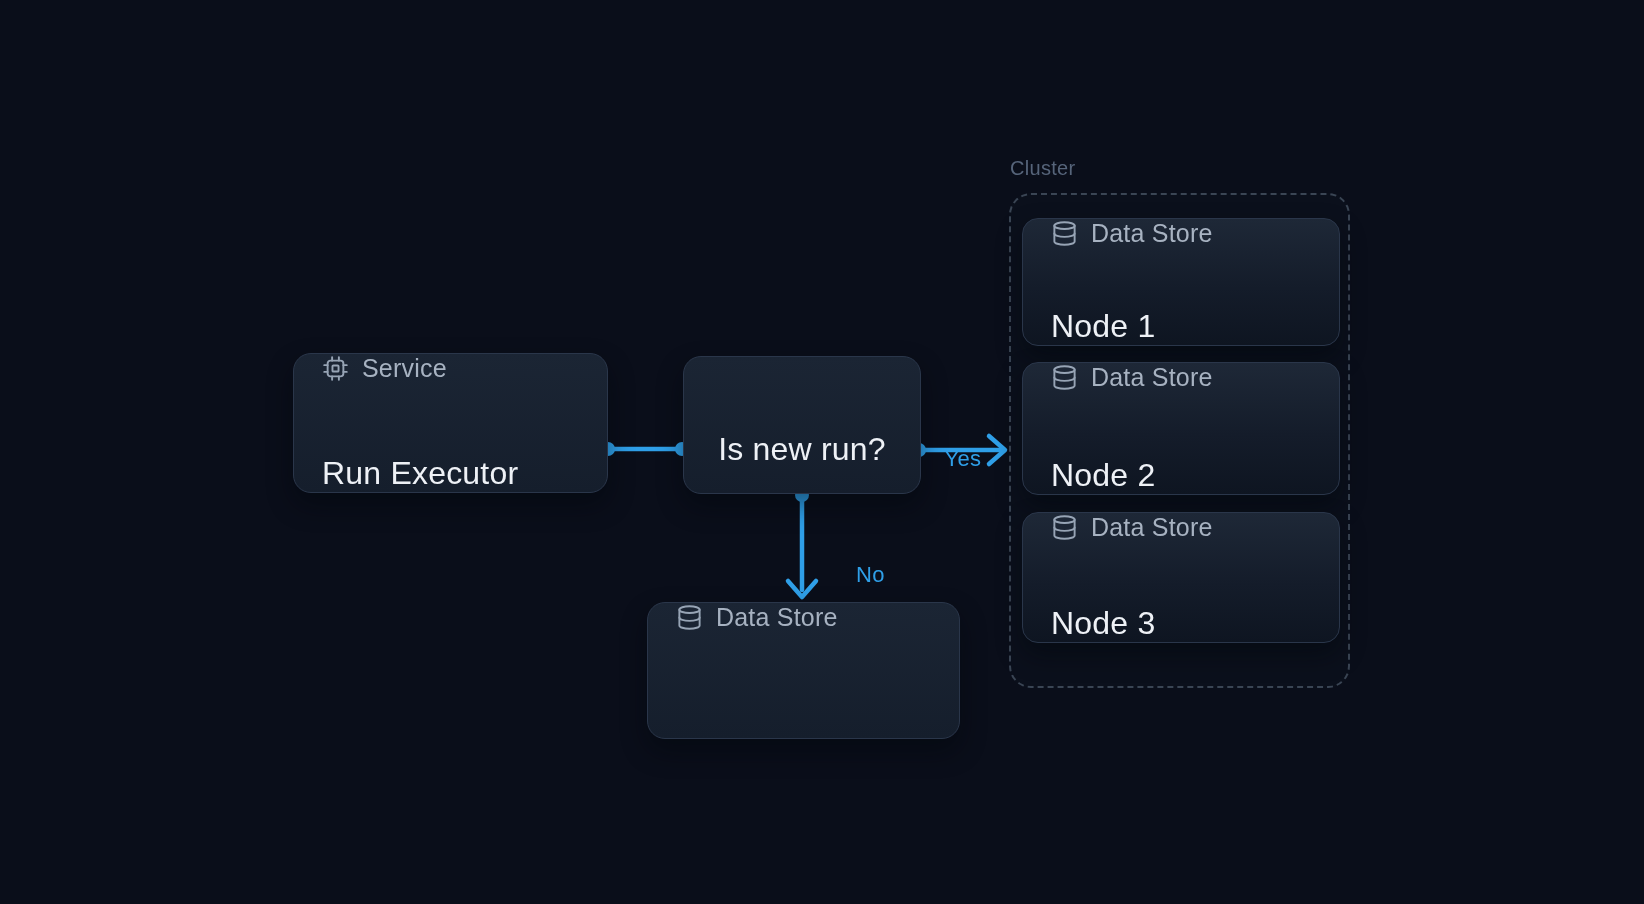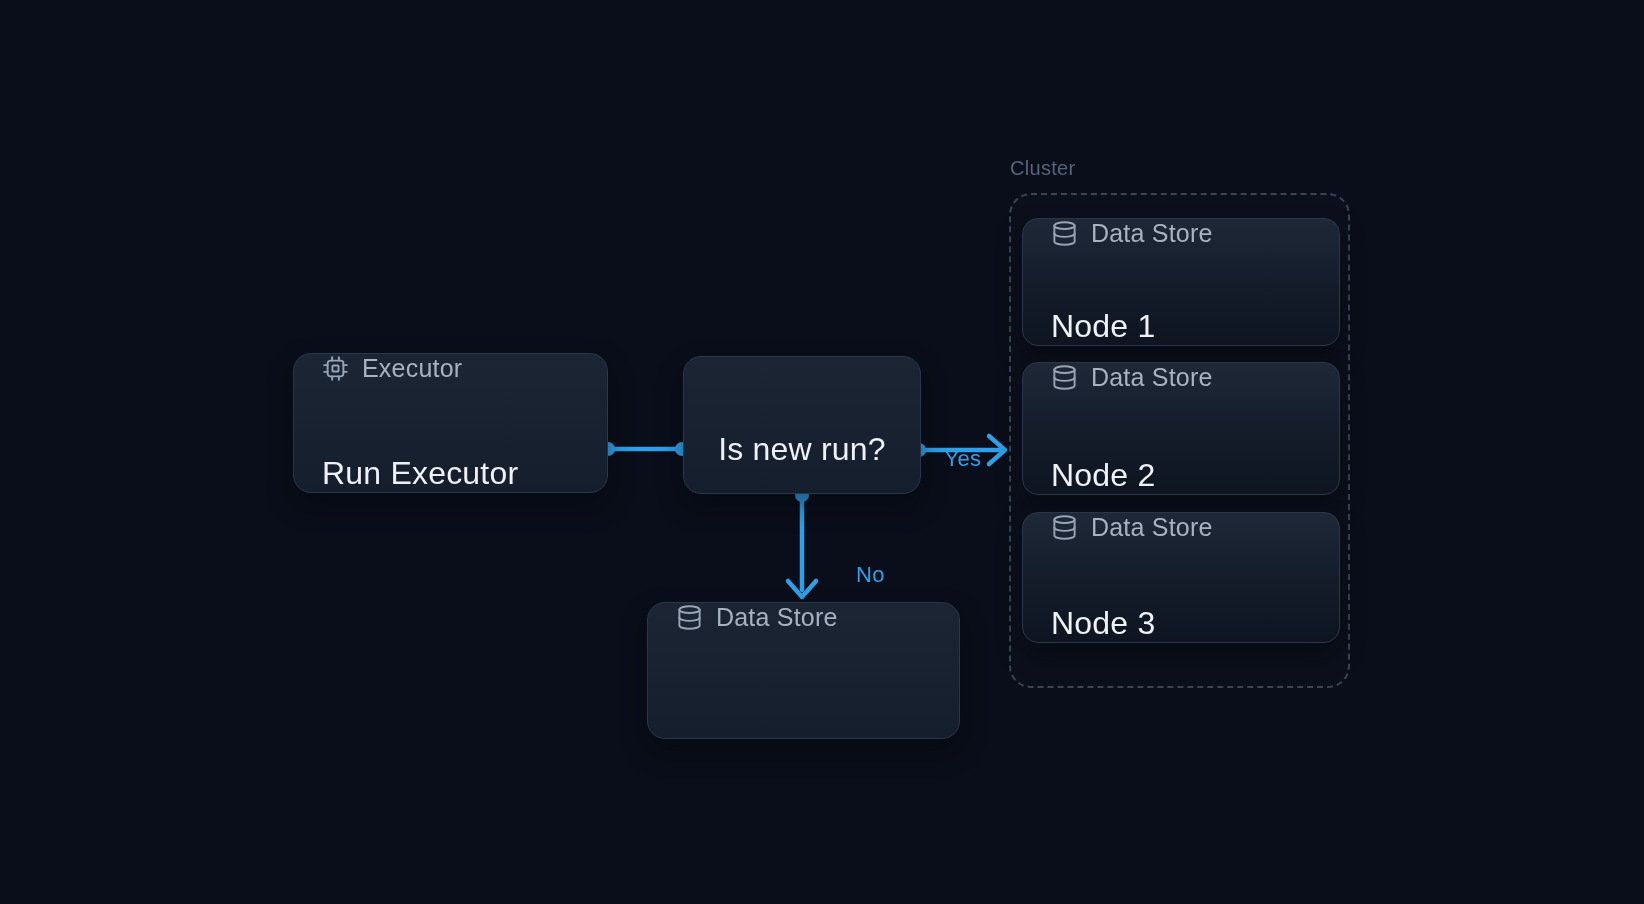--- a/index.html
+++ b/index.html
@@ -114,21 +114,21 @@
 
   <div class="node" style="left:293px; top:353px; width:315px; height:140px;">
     <div class="kind-row">
       <span class="icon">
         <svg viewBox="0 0 24 24" fill="none" stroke="currentColor" stroke-width="1.7" stroke-linecap="round" stroke-linejoin="round">
           <rect x="5" y="5" width="14" height="14" rx="2.5"></rect>
           <rect x="9.3" y="9.3" width="5.4" height="5.4" rx="0.8"></rect>
           <path d="M9 2v3M15 2v3M9 19v3M15 19v3M2 9h3M2 15h3M19 9h3M19 15h3"></path>
         </svg>
       </span>
-      <span class="kind-label">Executor</span>
+      <span class="kind-label">Service</span>
     </div>
     <div class="node-title">Run Executor</div>
   </div>
 
   <div class="node decision" style="left:683px; top:356px; width:238px; height:138px;">
     <div class="node-title">Is new run?</div>
   </div>
 
   <div class="node" style="left:647px; top:602px; width:313px; height:137px;">
     <div class="kind-row">

